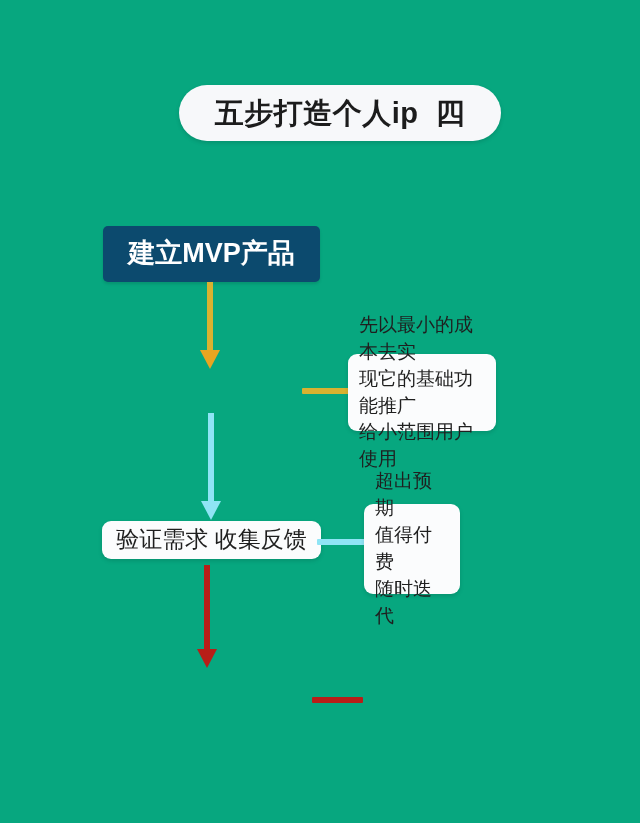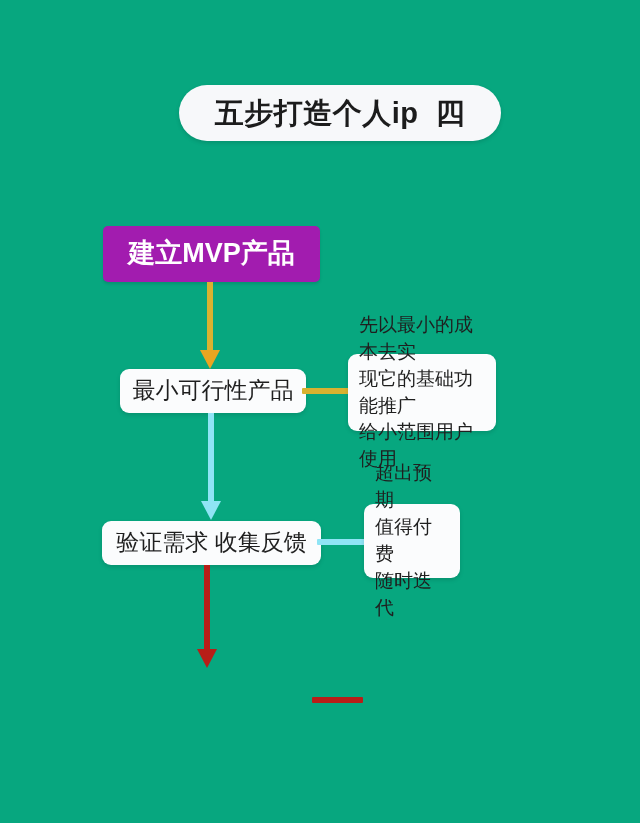--- a/index.html
+++ b/index.html
@@ -53,21 +53,21 @@
     display: flex;
     align-items: center;
     justify-content: center;
     text-align: center;
   }
   .node-orange {
     left: 103px;
     top: 226px;
     width: 217px;
     height: 56px;
-    background: #a21caf;
+    background: #0c4a6e;
     border-radius: 5px;
     box-shadow: 0 2px 3px rgba(0,0,0,0.12);
   }
   .node-orange .node-text {
     color: #ffffff;
     font-size: 27px;
     font-weight: bold;
     line-height: 1.1;
     white-space: pre;
   }
@@ -88,21 +88,21 @@
   .node-mvp {
     left: 120px;
     top: 369px;
     width: 186px;
     height: 44px;
   }
   .node-validate {
     left: 102px;
     top: 521px;
     width: 219px;
-    height: 44px;
+    height: 38px;
   }
   .node-community {
     left: 107px;
     top: 669px;
     width: 209px;
     height: 67px;
   }
   .node-community .node-text {
     text-align: left;
     line-height: 1.42;
@@ -129,21 +129,21 @@
   .note-1 {
     left: 348px;
     top: 354px;
     width: 148px;
     height: 77px;
   }
   .note-2 {
     left: 364px;
     top: 504px;
     width: 96px;
-    height: 74px;
+    height: 90px;
   }
   .note-3 {
     left: 357px;
     top: 652px;
     width: 179px;
     height: 98px;
   }
 
   
   .v-arrow {
@@ -200,23 +200,20 @@
 
   <div class="node node-orange">
     <span class="node-text">建立MVP产品</span>
   </div>
 
   <div class="v-arrow arrow-gold">
     <div class="shaft"></div>
     <div class="head"></div>
   </div>
 
-  <div class="node node-white node-mvp">
-    <span class="node-text">最小可行性产品</span>
-  </div>
 
   <div class="h-line line-gold"></div>
 
   <div class="note note-1">
     <span class="note-text">先以最小的成本去实
 现它的基础功能推广
 给小范围用户使用</span>
   </div>
 
   <div class="v-arrow arrow-cyan">

